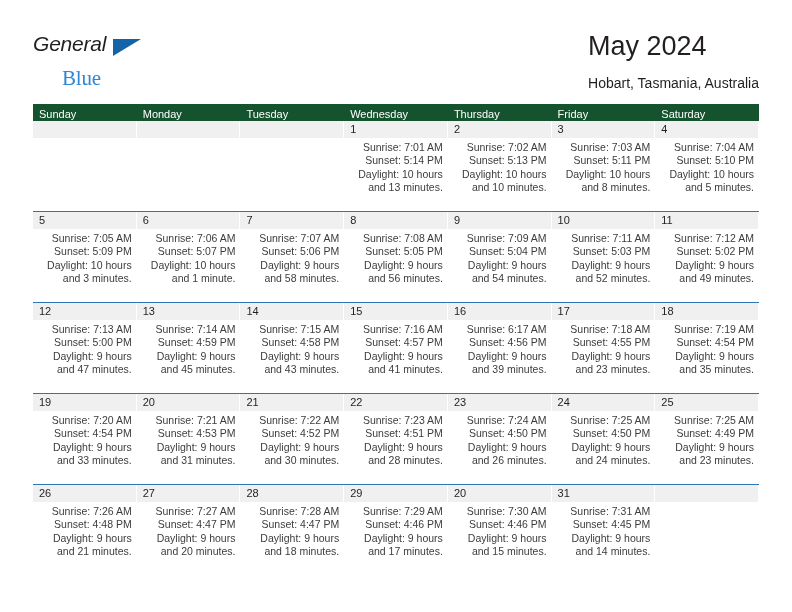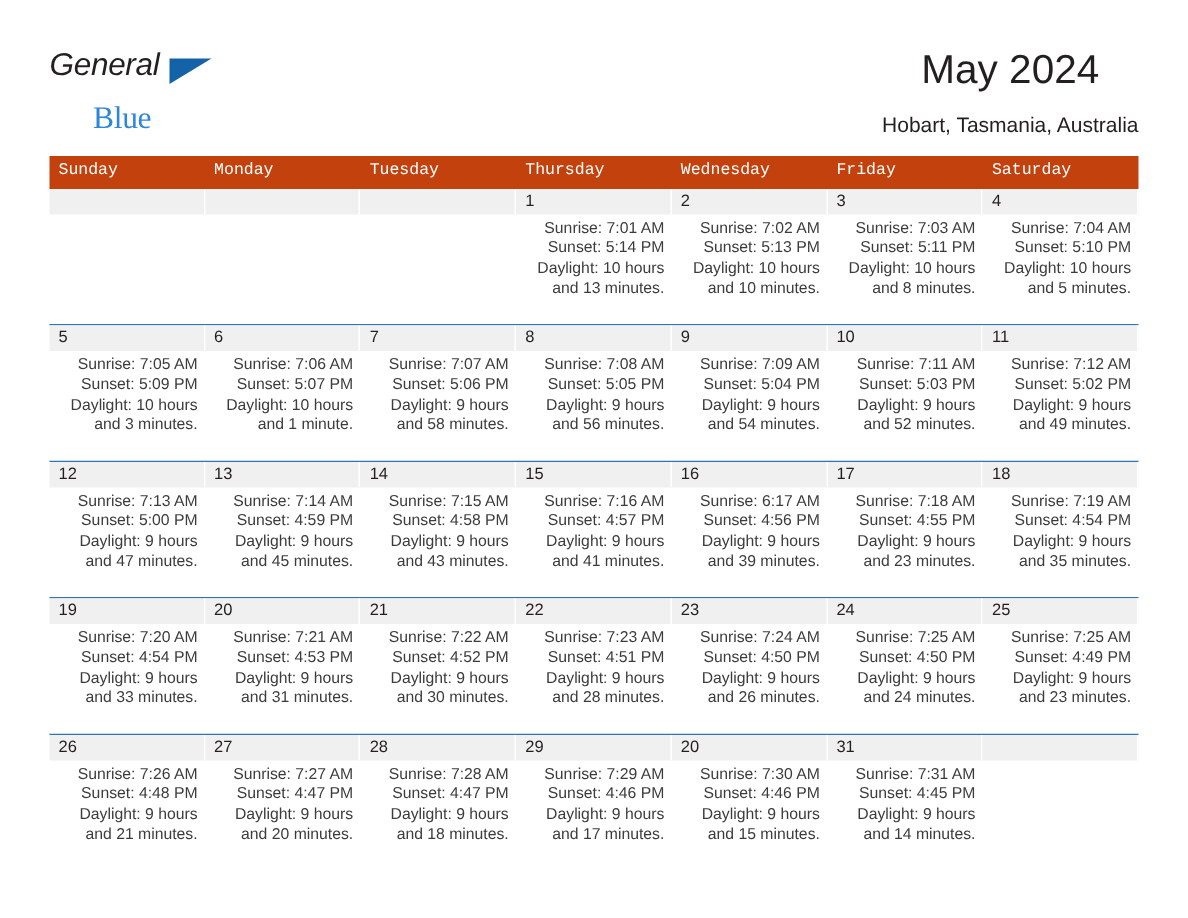--- a/index.html
+++ b/index.html
@@ -64,21 +64,21 @@
     width: 0;
     height: 0;
     border-left: 28px solid #1462a8;
     border-bottom: 17px solid transparent;
   }
 
   .title-block {
     position: absolute;
     right: 0;
     top: 0;
-    text-align: center;
+    text-align: left;
   }
   .month-title {
     font-size: 27px;
     color: #231f20;
     line-height: 32px;
     white-space: nowrap;
   }
   .location {
     font-size: 14px;
     color: #231f20;
@@ -90,23 +90,22 @@
   
   .calendar {
     position: absolute;
     left: 33px;
     top: 104px;
     width: 726px;
   }
 
   .weekday-row {
     display: flex;
-    background: #c2410c;
-    height: 22px;
-    font-family: Liberation Mono, monospace;
+    background: #14532d;
+    height: 17px;
   }
   .weekday {
     flex: 1 1 0;
     color: #ffffff;
     font-size: 11px;
     line-height: 21px;
     padding-left: 6px;
     box-sizing: border-box;
     white-space: nowrap;
   }
@@ -173,22 +172,22 @@
     </div>
 
   </div>
 
   <div class="calendar">
 
     <div class="weekday-row">
       <div class="weekday">Sunday</div>
       <div class="weekday">Monday</div>
       <div class="weekday">Tuesday</div>
+      <div class="weekday">Wednesday</div>
       <div class="weekday">Thursday</div>
-      <div class="weekday">Wednesday</div>
       <div class="weekday">Friday</div>
       <div class="weekday">Saturday</div>
     </div>
 
     <div id="weeks-container">
         <div class="week-row first">
           <div class="day-cell empty">
             <div class="day-number-band"></div>
             <div class="day-body"></div>
           </div>

